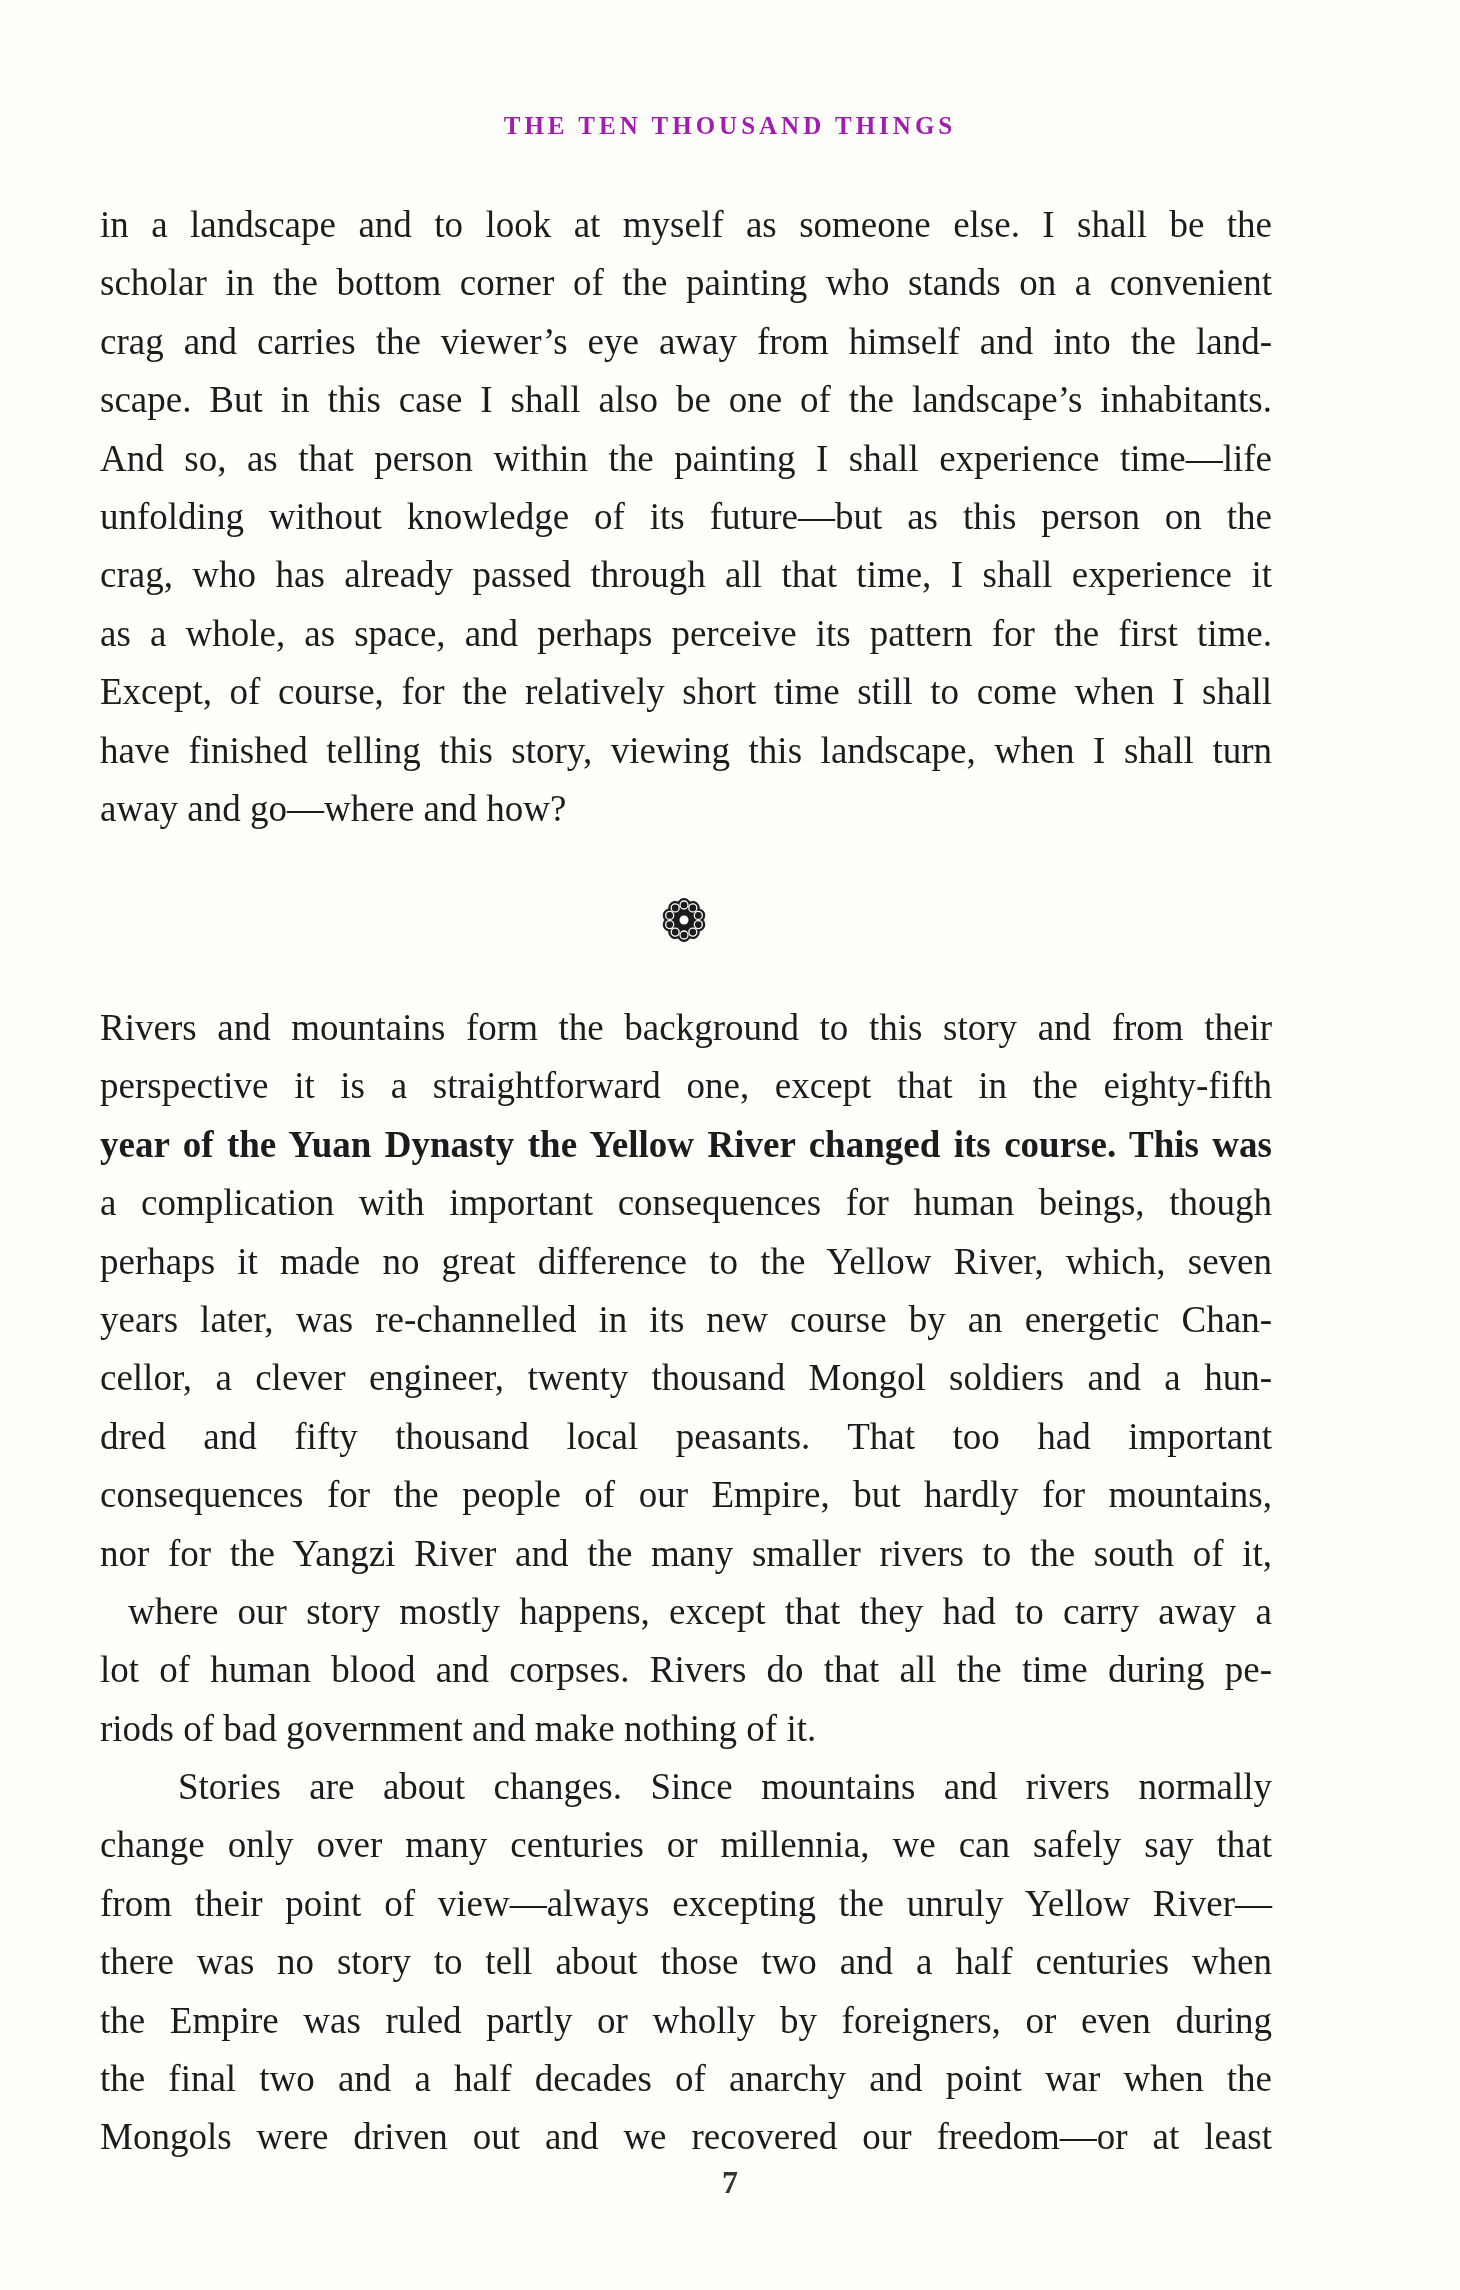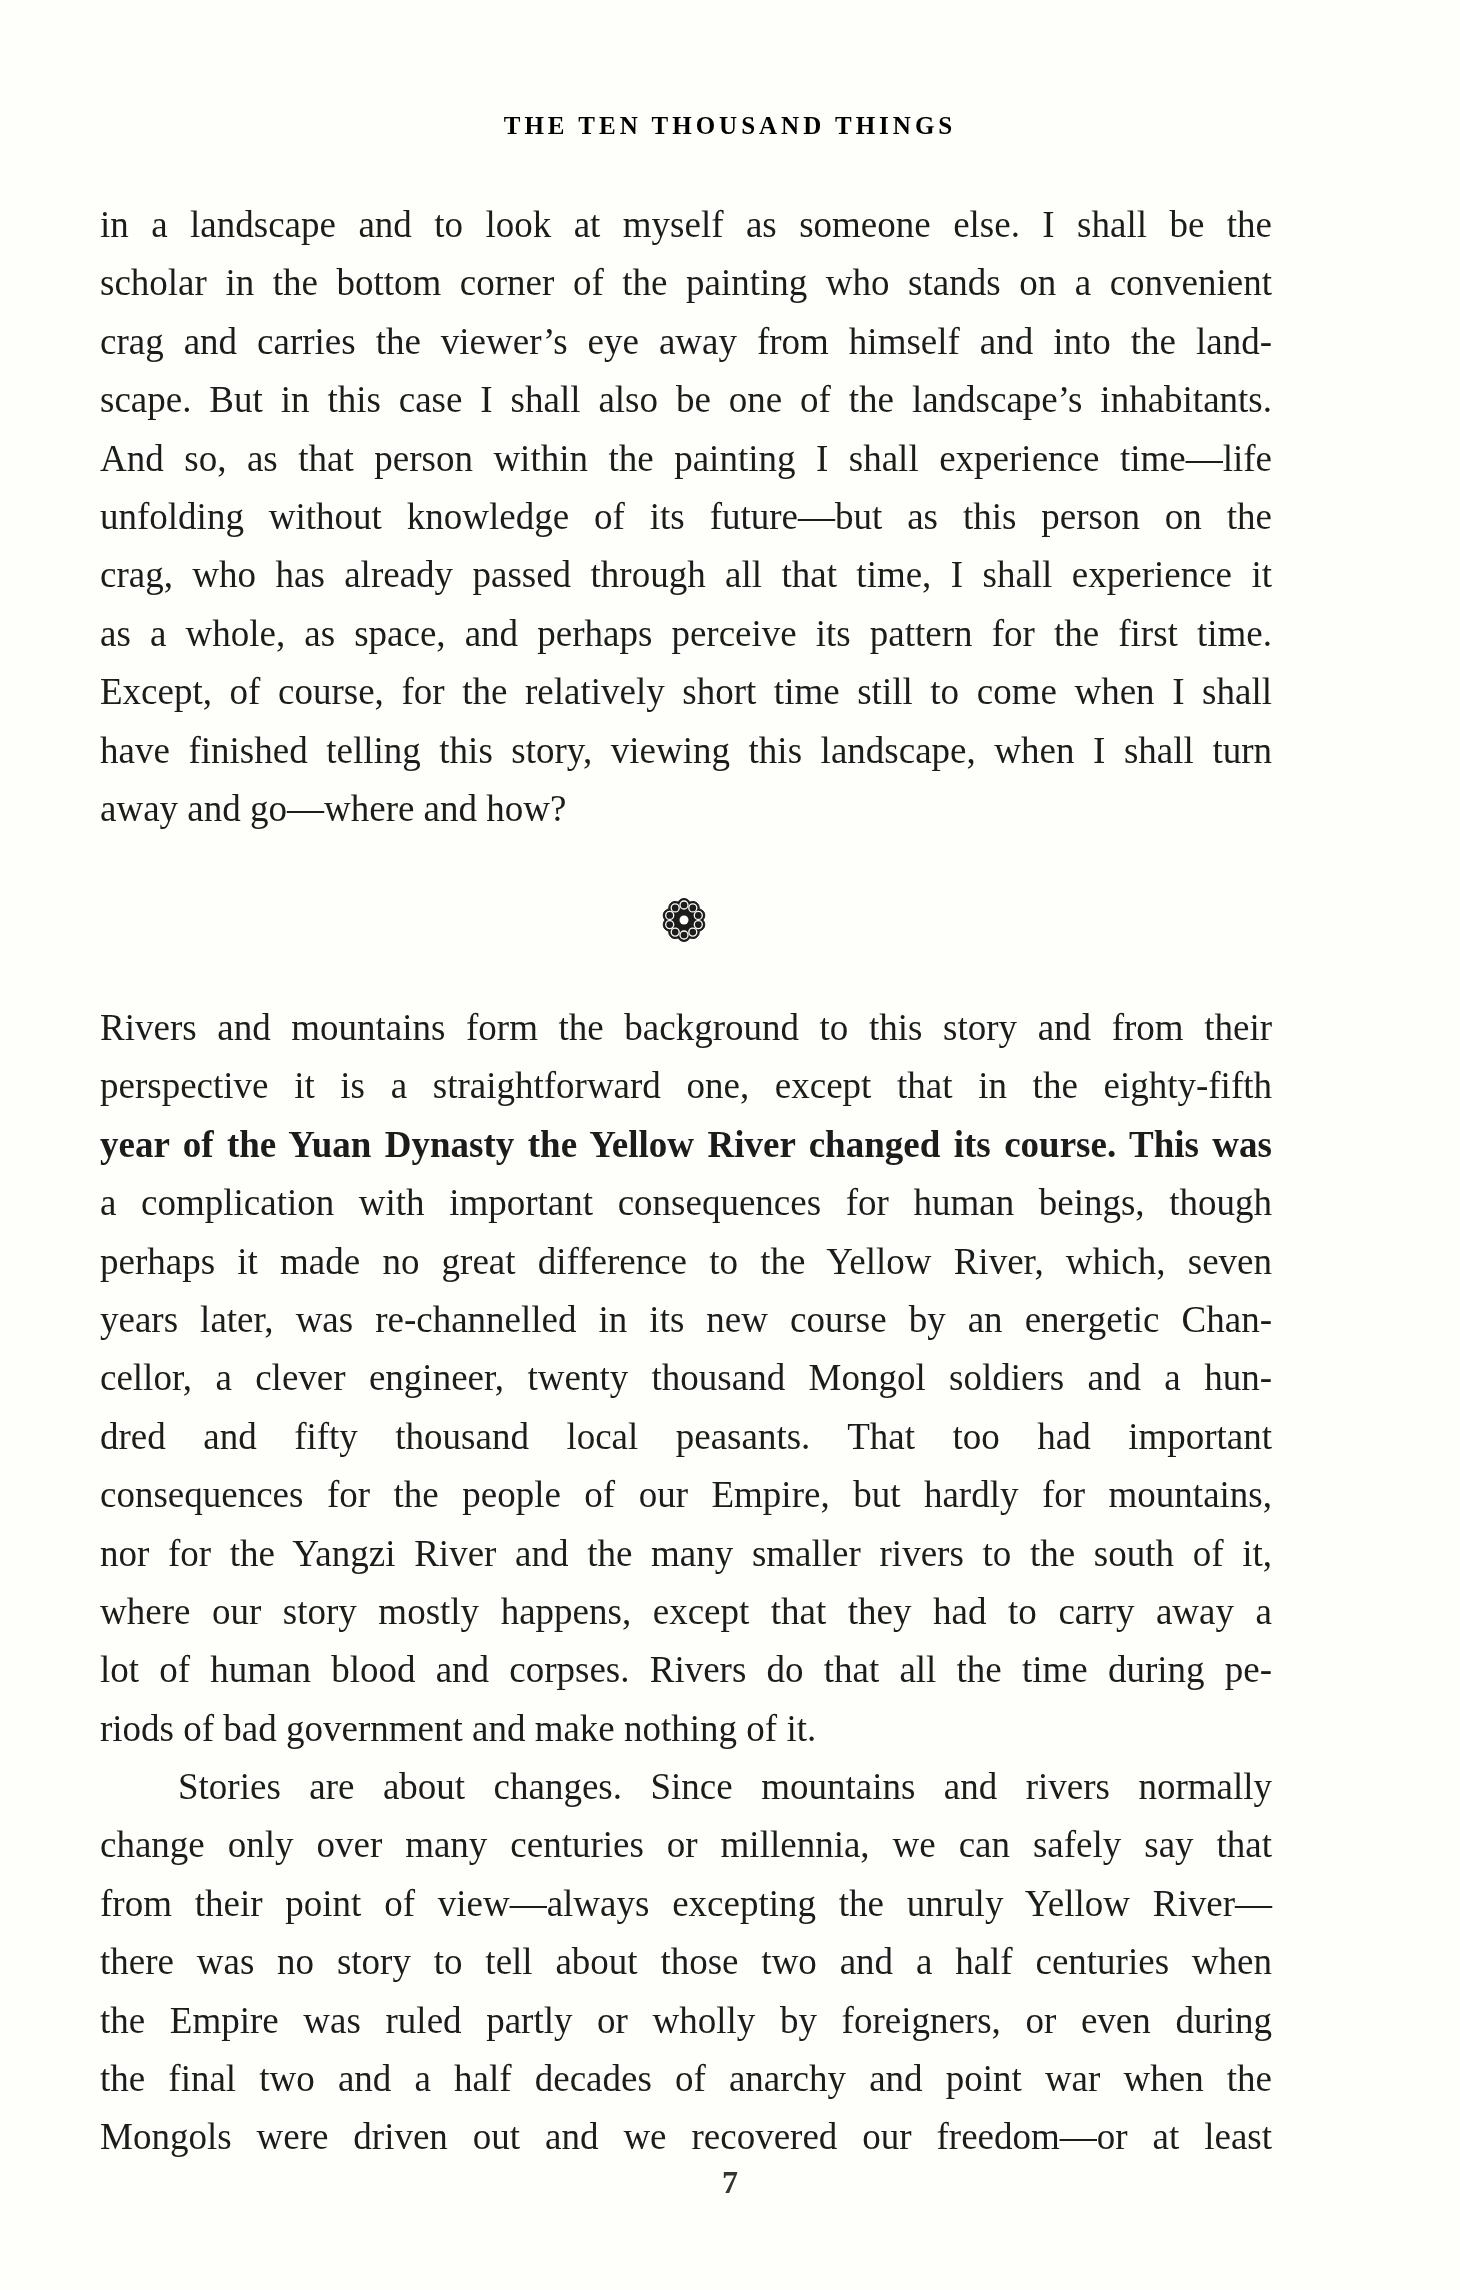--- a/index.html
+++ b/index.html
@@ -5,21 +5,21 @@
   html, body { margin: 0; padding: 0; }
   body {
     width: 1460px; height: 2290px; position: relative; overflow: hidden;
     background: #fefefa;
     font-family: "Liberation Serif", "DejaVu Serif", serif;
     color: #1c1c1c;
   }
   .running-head {
     position: absolute; left: 0; width: 1460px; top: 112px;
     text-align: center; font-size: 25px; letter-spacing: 4px;
-    font-weight: bold; color: #000000; line-height: 28px;
+    font-weight: bold; color: #a21caf; line-height: 28px;
   }
   .block { position: absolute; left: 100px; width: 1172px; }
   .line {
     display: block; height: 58.4px; line-height: 58.4px;
     font-size: 37px; white-space: nowrap; overflow: visible;
     text-align: justify; text-align-last: justify;
   }
   .line.last { text-align-last: left; }
   .line.indent { padding-left: 78px; }
   #para1 { top: 196px; }
@@ -86,21 +86,21 @@
   <span class="line" style="white-space: nowrap;">Rivers and mountains form the background to this story and from their</span>
   <span class="line" style="white-space: nowrap;">perspective it is a straightforward one, except that in the eighty-fifth</span>
   <span class="line" style="white-space: nowrap; font-weight: bold;">year of the Yuan Dynasty the Yellow River changed its course. This was</span>
   <span class="line" style="white-space: nowrap;">a complication with important consequences for human beings, though</span>
   <span class="line" style="white-space: nowrap;">perhaps it made no great difference to the Yellow River, which, seven</span>
   <span class="line" style="white-space: nowrap;">years later, was re-channelled in its new course by an energetic Chan-</span>
   <span class="line" style="white-space: nowrap;">cellor, a clever engineer, twenty thousand Mongol soldiers and a hun-</span>
   <span class="line" style="white-space: nowrap;">dred and fifty thousand local peasants. That too had important</span>
   <span class="line" style="white-space: nowrap;">consequences for the people of our Empire, but hardly for mountains,</span>
   <span class="line" style="white-space: nowrap;">nor for the Yangzi River and the many smaller rivers to the south of it,</span>
-  <span class="line" style="white-space: nowrap;">where our story mostly happens, except that they had to carry away a</span>
+  <span class="line" style="white-space: nowrap; margin-left: 28px;">where our story mostly happens, except that they had to carry away a</span>
   <span class="line" style="white-space: nowrap;">lot of human blood and corpses. Rivers do that all the time during pe-</span>
   <span class="line last" style="white-space: nowrap;">riods of bad government and make nothing of it.</span>
   <span class="line indent" style="white-space: nowrap;">Stories are about changes. Since mountains and rivers normally</span>
   <span class="line" style="white-space: nowrap;">change only over many centuries or millennia, we can safely say that</span>
   <span class="line" style="white-space: nowrap;">from their point of view—always excepting the unruly Yellow River—</span>
   <span class="line" style="white-space: nowrap;">there was no story to tell about those two and a half centuries when</span>
   <span class="line" style="white-space: nowrap;">the Empire was ruled partly or wholly by foreigners, or even during</span>
   <span class="line" style="white-space: nowrap;">the final two and a half decades of anarchy and point war when the</span>
   <span class="line" style="white-space: nowrap;">Mongols were driven out and we recovered our freedom—or at least</span>
 </div>

